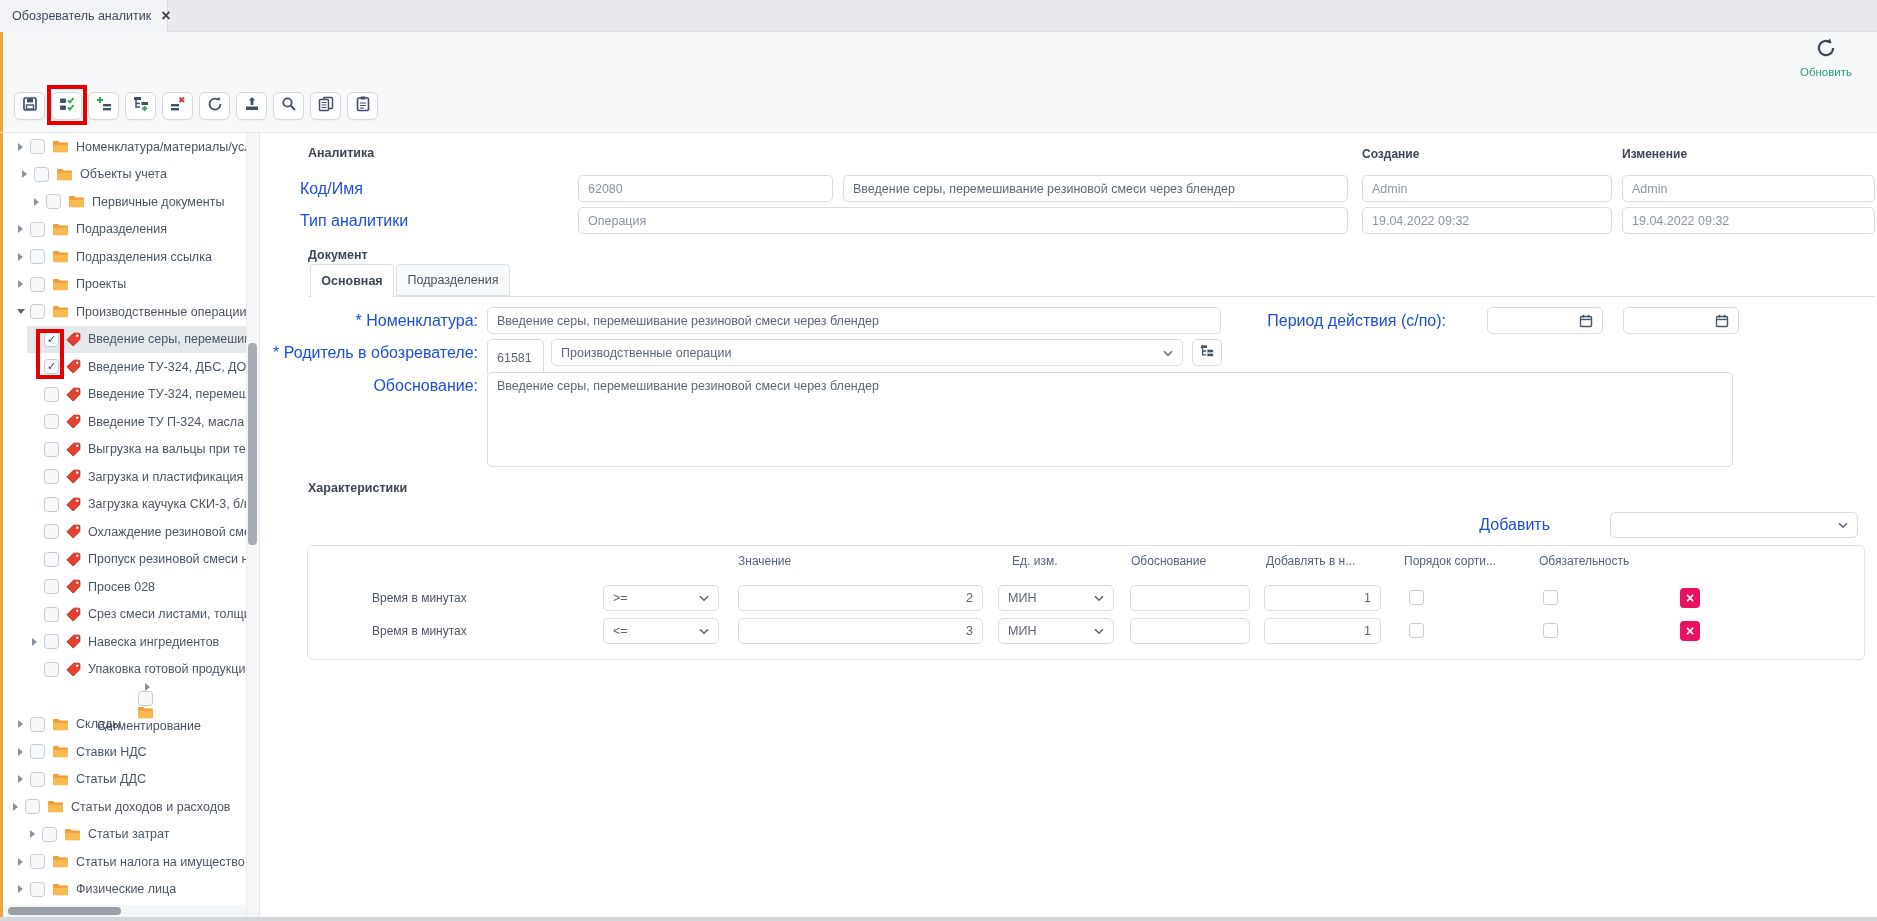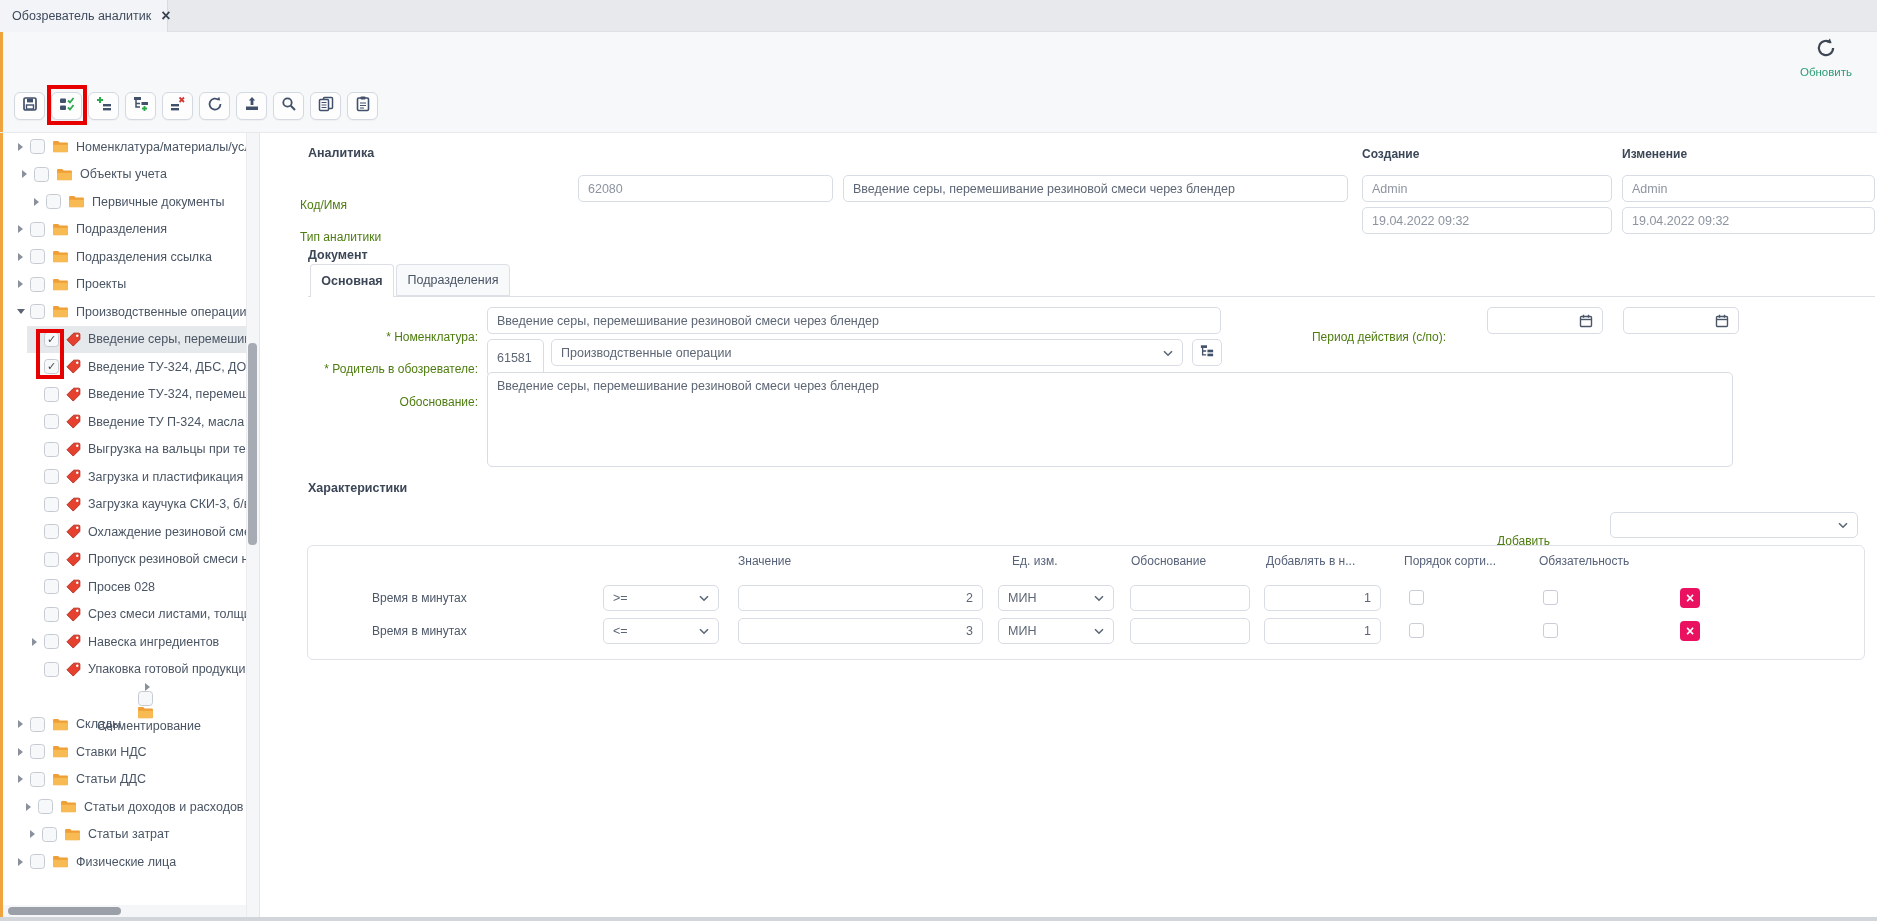--- a/index.html
+++ b/index.html
@@ -39,21 +39,21 @@
   .tree-lb{font-size:12.5px;color:#4a5564;white-space:nowrap;}
   
   .vtrack{position:absolute;left:246px;top:133px;width:13px;height:784px;background:#f5f6f8;border-left:1px solid #ececf0;box-sizing:border-box;}
   .vthumb{position:absolute;left:248px;top:343px;width:9px;height:202px;background:#a7acb4;border-radius:4px;cursor:pointer;}
   .htrack{position:absolute;left:3px;top:905px;width:243px;height:12px;background:#f5f6f8;}
   .hthumb{position:absolute;left:8px;top:907px;width:113px;height:8px;background:#9ba0a8;border-radius:4px;cursor:pointer;}
   .bottombar{position:absolute;left:0;top:917px;width:100%;height:4px;background:#d2d5da;}
   
   .sec{position:absolute;font-size:12.5px;font-weight:700;color:#3b4656;}
   .col-h{position:absolute;font-size:12px;font-weight:700;color:#3b4656;}
-  .lbl{position:absolute;font-size:12px;color:#4d7c0f;display:flex;align-items:center;box-sizing:border-box;margin-top:16px;}
+  .lbl{position:absolute;font-size:16px;color:#1d4ed8;display:flex;align-items:center;box-sizing:border-box;}
   .lbl.right{justify-content:flex-end;text-align:right;}
   .input,.select,.iconbtn{position:absolute;box-sizing:border-box;border:1px solid #d8dce4;border-radius:5px;background:#fff;
         display:flex;align-items:center;padding:0 9px;font-size:12.5px;color:#5d6675;}
   .input.dim{color:#8d94a0;}
   .input.end{justify-content:flex-end;}
   .input.ta{align-items:flex-start;padding-top:6px;}
   .select{justify-content:space-between;gap:6px;cursor:pointer;}
   .iconbtn{justify-content:center;padding:0;cursor:pointer;}
   .cal{margin-left:auto;display:flex;}
   
@@ -426,41 +426,52 @@
         <span class="expander collapsed"></span>
         <span class="tree-cb"></span>
         <span class="tree-ic">
           <svg width="17" height="13" viewBox="0 0 18 14">
             <path d="M1 2.2c0-.7.5-1.2 1.2-1.2h4.3l1.6 1.8h7.7c.7 0 1.2.5 1.2 1.2v8c0 .7-.5 1.2-1.2 1.2H2.2c-.7 0-1.2-.5-1.2-1.2z" fill="#ef9f35"></path>
             <path d="M1 5h16v6.8c0 .7-.5 1.2-1.2 1.2H2.2C1.5 13 1 12.5 1 11.8z" fill="#f8ba52"></path>
           </svg>
         </span>
         <span class="tree-lb">Статьи ДДС</span>
       </div>
-      <div class="tree-row" style="padding-left: 20px;">
+      <div class="tree-row" style="padding-left: 7px;">
         <span class="expander collapsed"></span>
         <span class="tree-cb"></span>
         <span class="tree-ic">
           <svg width="17" height="13" viewBox="0 0 18 14">
             <path d="M1 2.2c0-.7.5-1.2 1.2-1.2h4.3l1.6 1.8h7.7c.7 0 1.2.5 1.2 1.2v8c0 .7-.5 1.2-1.2 1.2H2.2c-.7 0-1.2-.5-1.2-1.2z" fill="#ef9f35"></path>
             <path d="M1 5h16v6.8c0 .7-.5 1.2-1.2 1.2H2.2C1.5 13 1 12.5 1 11.8z" fill="#f8ba52"></path>
           </svg>
         </span>
         <span class="tree-lb">Статьи доходов и расходов</span>
       </div>
       <div class="tree-row" style="padding-left: 24px;">
         <span class="expander collapsed"></span>
         <span class="tree-cb"></span>
         <span class="tree-ic">
           <svg width="17" height="13" viewBox="0 0 18 14">
             <path d="M1 2.2c0-.7.5-1.2 1.2-1.2h4.3l1.6 1.8h7.7c.7 0 1.2.5 1.2 1.2v8c0 .7-.5 1.2-1.2 1.2H2.2c-.7 0-1.2-.5-1.2-1.2z" fill="#ef9f35"></path>
             <path d="M1 5h16v6.8c0 .7-.5 1.2-1.2 1.2H2.2C1.5 13 1 12.5 1 11.8z" fill="#f8ba52"></path>
           </svg>
         </span>
         <span class="tree-lb">Статьи затрат</span>
+      </div>
+      <div class="tree-row" style="padding-left: 12px;">
+        <span class="expander collapsed"></span>
+        <span class="tree-cb"></span>
+        <span class="tree-ic">
+          <svg width="17" height="13" viewBox="0 0 18 14">
+            <path d="M1 2.2c0-.7.5-1.2 1.2-1.2h4.3l1.6 1.8h7.7c.7 0 1.2.5 1.2 1.2v8c0 .7-.5 1.2-1.2 1.2H2.2c-.7 0-1.2-.5-1.2-1.2z" fill="#ef9f35"></path>
+            <path d="M1 5h16v6.8c0 .7-.5 1.2-1.2 1.2H2.2C1.5 13 1 12.5 1 11.8z" fill="#f8ba52"></path>
+          </svg>
+        </span>
+        <span class="tree-lb">Статьи налога на имущество</span>
       </div>
       <div class="tree-row" style="padding-left: 12px;">
         <span class="expander collapsed"></span>
         <span class="tree-cb"></span>
         <span class="tree-ic">
           <svg width="17" height="13" viewBox="0 0 18 14">
             <path d="M1 2.2c0-.7.5-1.2 1.2-1.2h4.3l1.6 1.8h7.7c.7 0 1.2.5 1.2 1.2v8c0 .7-.5 1.2-1.2 1.2H2.2c-.7 0-1.2-.5-1.2-1.2z" fill="#ef9f35"></path>
             <path d="M1 5h16v6.8c0 .7-.5 1.2-1.2 1.2H2.2C1.5 13 1 12.5 1 11.8z" fill="#f8ba52"></path>
           </svg>
         </span>
@@ -488,20 +499,23 @@
       <span style="white-space:nowrap;overflow:hidden;">Введение серы, перемешивание резиновой смеси через блендер</span>
     </div>
   <div class="input dim" style="left:1362px;top:175px;width:250px;height:27px;">
       <span>Admin</span>
     </div>
   <div class="input dim" style="left:1622px;top:175px;width:253px;height:27px;">
       <span>Admin</span>
     </div>
 
   <div class="lbl" style="left:300px;top:207px;height:27px;">Тип аналитики</div>
+  <div class="input dim" style="left:578px;top:207px;width:770px;height:27px;">
+      <span>Операция</span>
+    </div>
   <div class="input dim" style="left:1362px;top:207px;width:250px;height:27px;">
       <span>19.04.2022 09:32</span>
     </div>
   <div class="input dim" style="left:1622px;top:207px;width:253px;height:27px;">
       <span>19.04.2022 09:32</span>
     </div>
 
   <div class="sec" style="left:308px;top:248px;">Документ</div>
   <div class="dtab active" style="left:310px;top:264px;width:84px;height:33px;">Основная</div>
   <div class="dtab inactive" style="left:396px;top:264px;width:114px;height:32px;">Подразделения</div>

